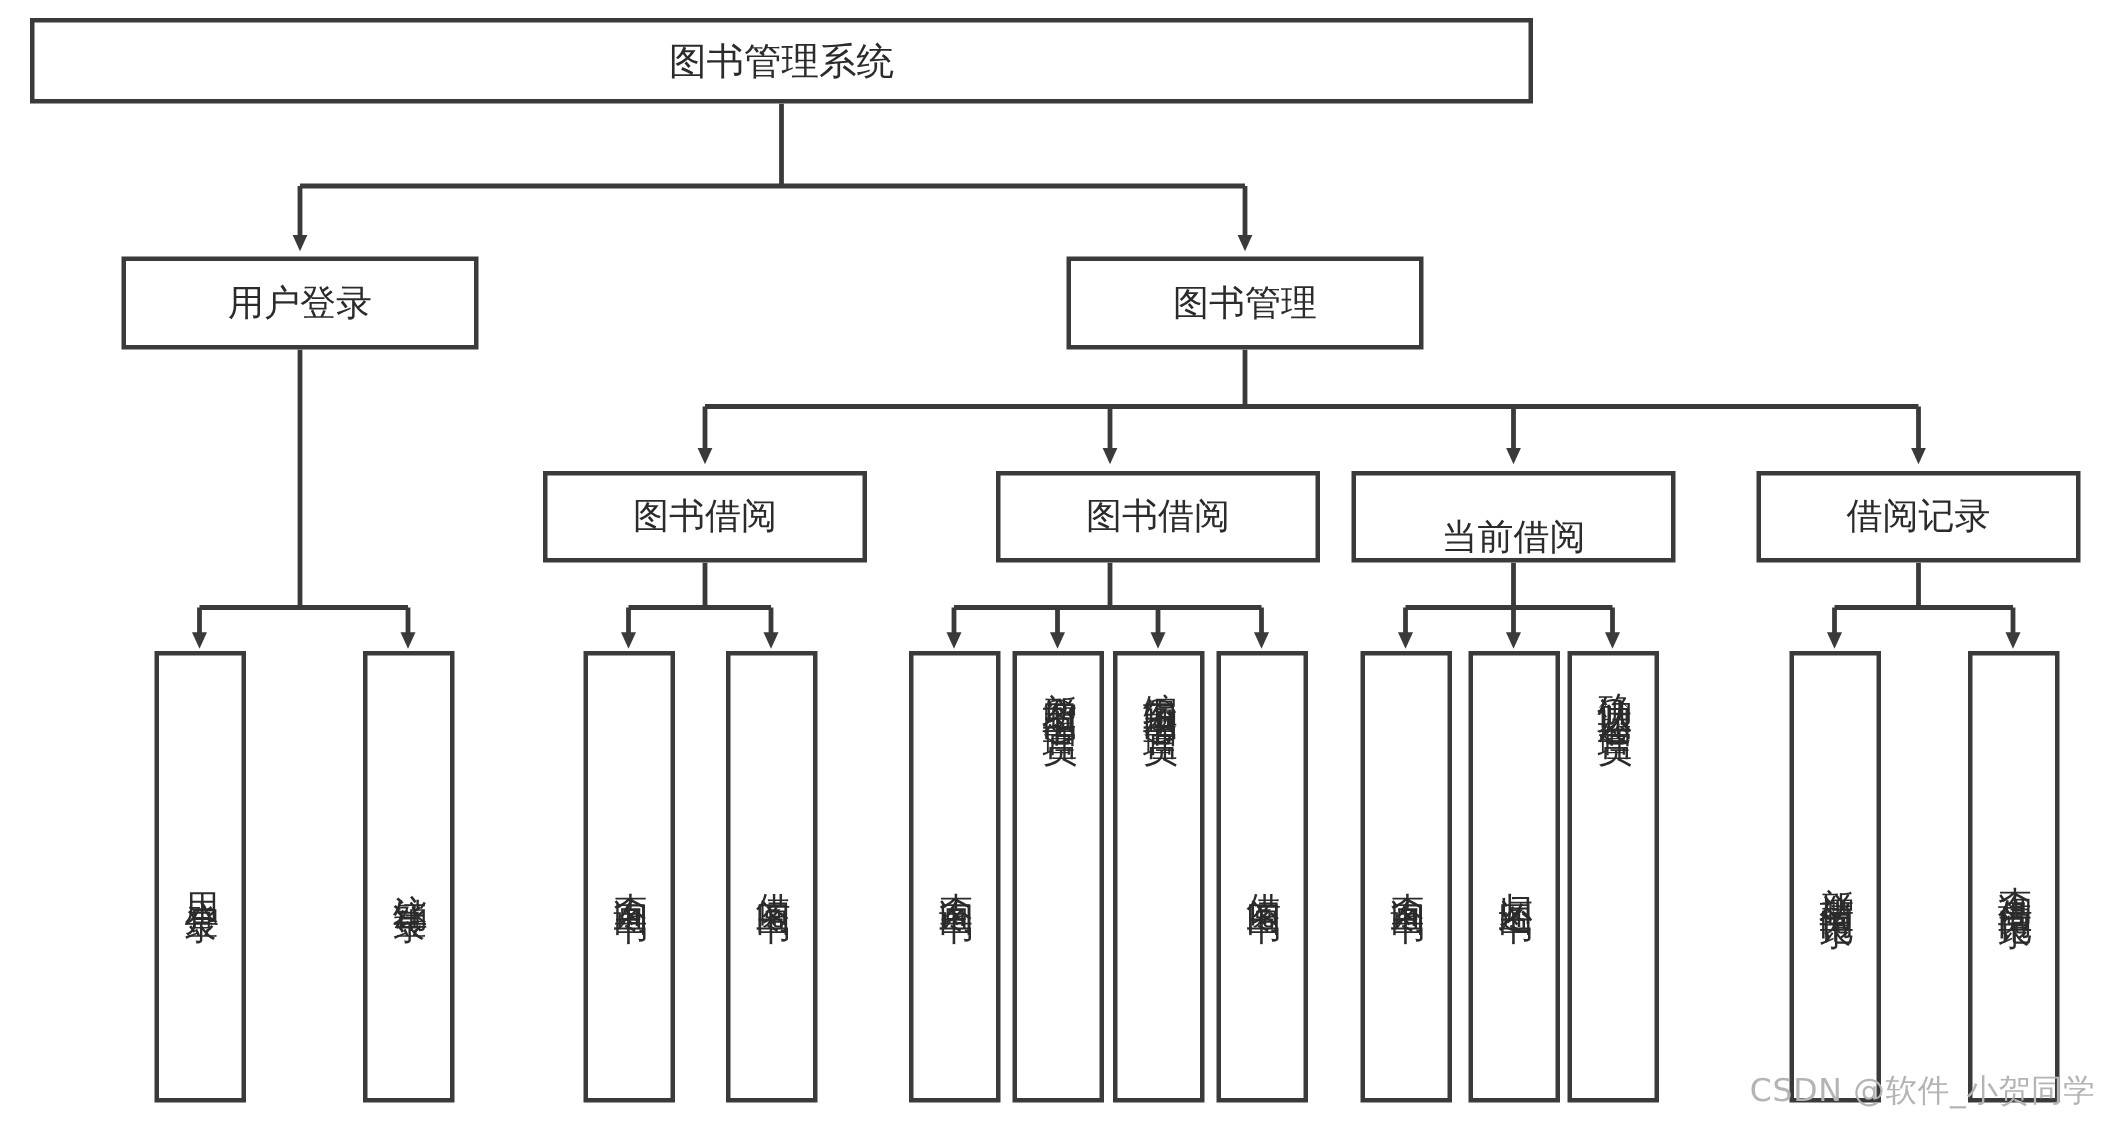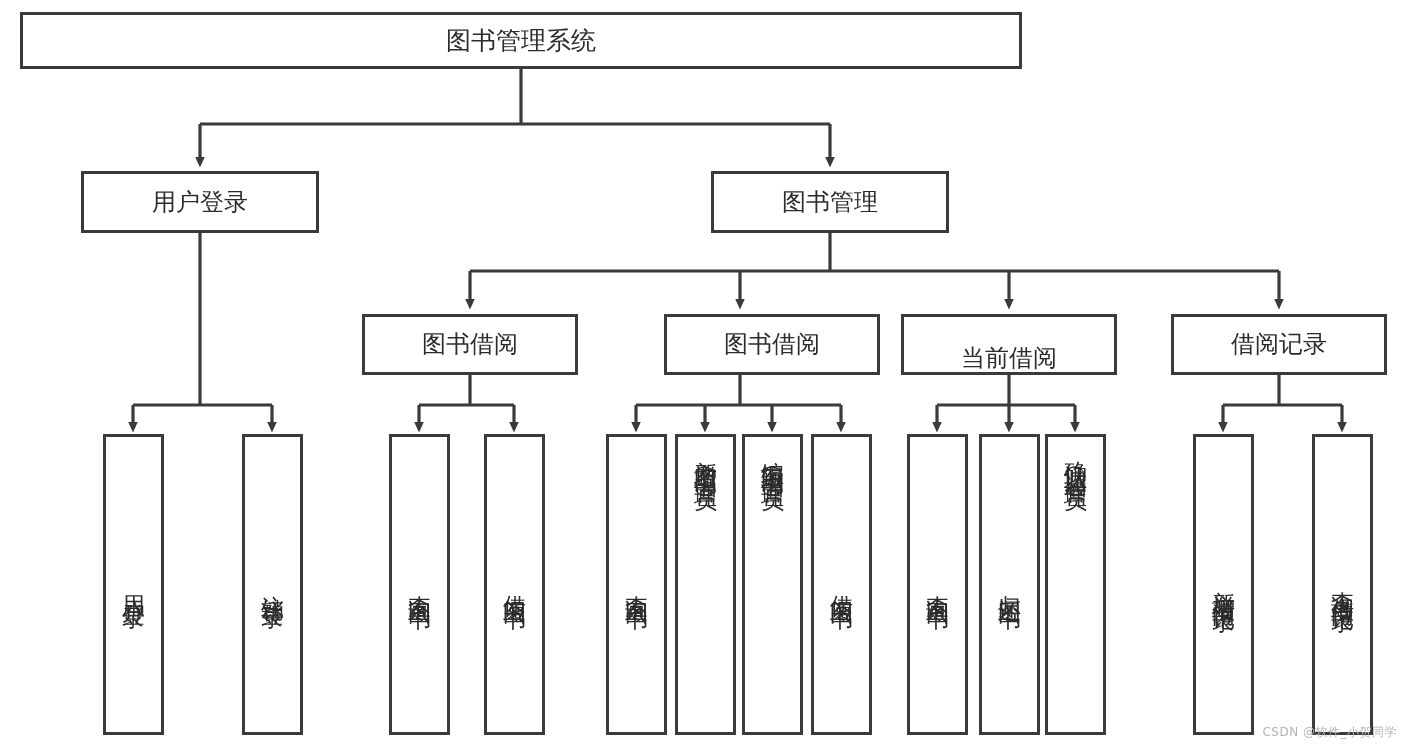--- a/index.html
+++ b/index.html
@@ -64,21 +64,21 @@
     text-orientation: upright;
     font-size: 23px;
     letter-spacing: 4px;
     line-height: 1;
     white-space: nowrap;
   }
   #watermark {
     position: absolute;
     right: 8px;
     bottom: 6px;
-    font-size: 12px;
+    font-size: 21px;
     color: #b4b4b4;
     letter-spacing: 0.5px;
     white-space: nowrap;
     font-family: "DejaVu Sans", "Liberation Sans", sans-serif;
   }
 </style>
 </head>
 <body>
 
 <div id="diagram-canvas">

